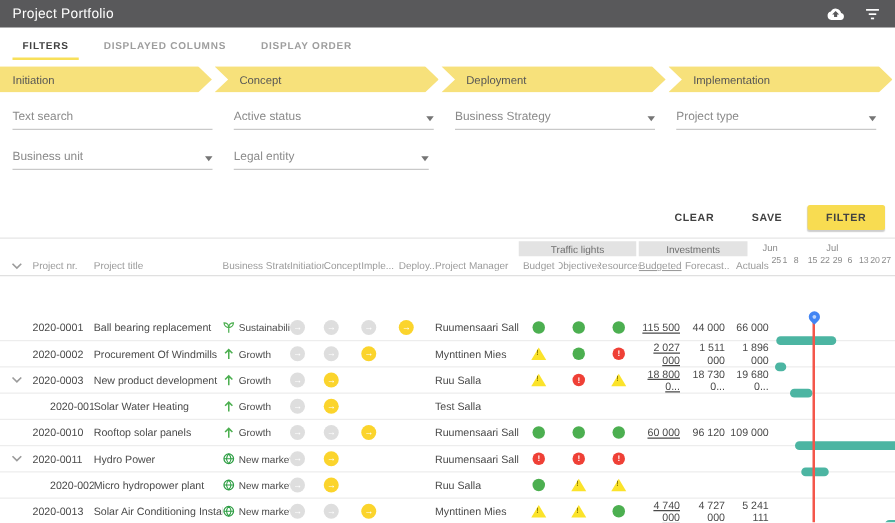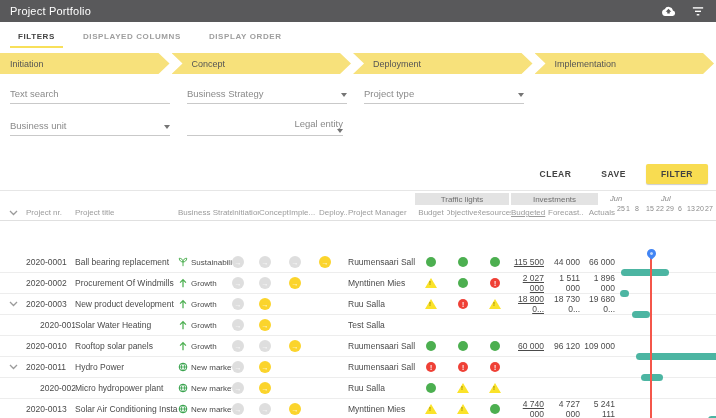--- a/index.html
+++ b/index.html
@@ -26,21 +26,21 @@
   .chev:first-child { clip-path:polygon(0 0, calc(100% - 11px) 0, 100% 50%, calc(100% - 11px) 100%, 0 100%); padding-left:10px; }
   .chev + .chev { clip-path:polygon(0 0, calc(100% - 11px) 0, 100% 50%, calc(100% - 11px) 100%, 0 100%, 11px 50%); }
 
   
   .filters { padding:12px 10px 0; }
   .frow { display:flex; gap:17px; margin-bottom:14px; }
   .field { width:160px; border-bottom:1px solid #c9c9c9; padding-bottom:4px; display:flex; align-items:flex-end; justify-content:space-between; height:18px; cursor:text; }
   .field .flabel { font-size:9.5px; color:#8a8a8a; }
   .caret { width:0; height:0; border-left:3.5px solid transparent; border-right:3.5px solid transparent; border-top:4px solid #757575; margin-bottom:2px; }
   .select { cursor:pointer; }
-  .frow2 .field:nth-child(1){ width:160px; } .frow2 .field:nth-child(2){ width:156px;flex-direction:column; }
+  .frow2 .field:nth-child(1){ width:160px; } .frow2 .field:nth-child(2){ width:156px; }
 
   
   .actions { display:flex; justify-content:flex-end; align-items:center; gap:10px; padding:0 8px 6px 0;margin-top:28px; }
   .txtbtn { font-size:8.5px; font-weight:bold; letter-spacing:.5px; color:#424242; padding:5px 10px; cursor:pointer; }
   .fbtn { font-size:8.5px; font-weight:bold; letter-spacing:.5px; color:#424242; background:#f8dc51; border-radius:2px; padding:5px 15px; box-shadow:0 1px 1px rgba(0,0,0,.2); cursor:pointer; }
 
   
   .tbl { border-top:1px solid #e6e6e6; }
   .hgroups, .hcols, .trow { display:flex; }
   .hgroups { height:14px; align-items:stretch; padding-top:2px;text-align:center; }
@@ -55,21 +55,21 @@
   .c-mgr{width:67px;}
   .c-l1,.c-l2,.c-l3{width:32px; display:flex; align-items:center; justify-content:center;}
   .c-i1{width:37px;text-decoration:underline;} .c-i2{width:36px;} .c-i3{width:35px;}
   .c-i1,.c-i2,.c-i3{ text-align:right; padding-right:4px; }
   .c-gantt{width:97px; position:relative; border-left:1px solid #ddd;}
 
   .hc.c-l1,.hc.c-l2,.hc.c-l3{ justify-content:center; }
   .gh-spacer{ width:415px; }
   .gh-traffic{ width:94px; margin-right:2px; }
   .gh-invest{ width:87px; margin-right:1px; }
-  .gh-gantt{ width:97px; position:relative; background:#fff;font-style:italic; }
+  .gh-gantt{ width:97px; position:relative; background:#fff; }
   .month { position:absolute; top:1px; font-size:7.5px; color:#8a8a8a; }
   .m-jun{ left:11px; } .m-jul{ left:62px; }
 
   .ticks { position:relative; height:100%; }
   .tick { position:absolute; bottom:1px; transform:translateX(-50%); font-size:7px; color:#8a8a8a; }
 
   
   .tbody { position:relative;margin-top:31px; }
   .trow { height:21px; align-items:center; border-bottom:1px solid #ededed; font-size:8.5px; color:#4a4a4a; cursor:pointer; }
   .c-nr,.c-title,.c-mgr { white-space:nowrap; overflow:hidden; }
@@ -156,20 +156,24 @@
     <div class="chev">Initiation</div>
     <div class="chev">Concept</div>
     <div class="chev">Deployment</div>
     <div class="chev">Implementation</div>
   </div>
 
   <div class="filters">
     <div class="frow">
       <div class="field">
         <span class="flabel">Text search</span>
+      </div>
+      <div class="field select">
+        <span class="flabel">Active status</span>
+        <span class="caret"></span>
       </div>
       <div class="field select">
         <span class="flabel">Business Strategy</span>
         <span class="caret"></span>
       </div>
       <div class="field select">
         <span class="flabel">Project type</span>
         <span class="caret"></span>
       </div>
     </div>

